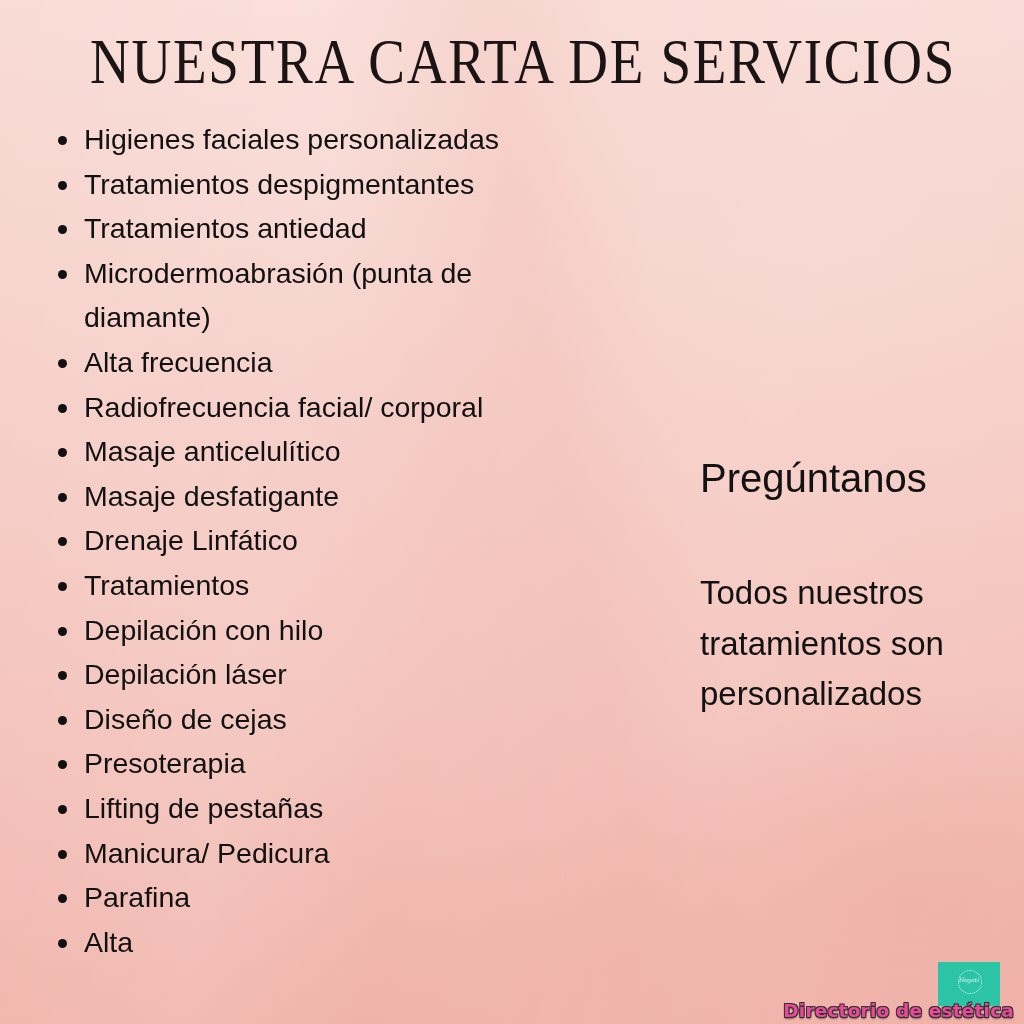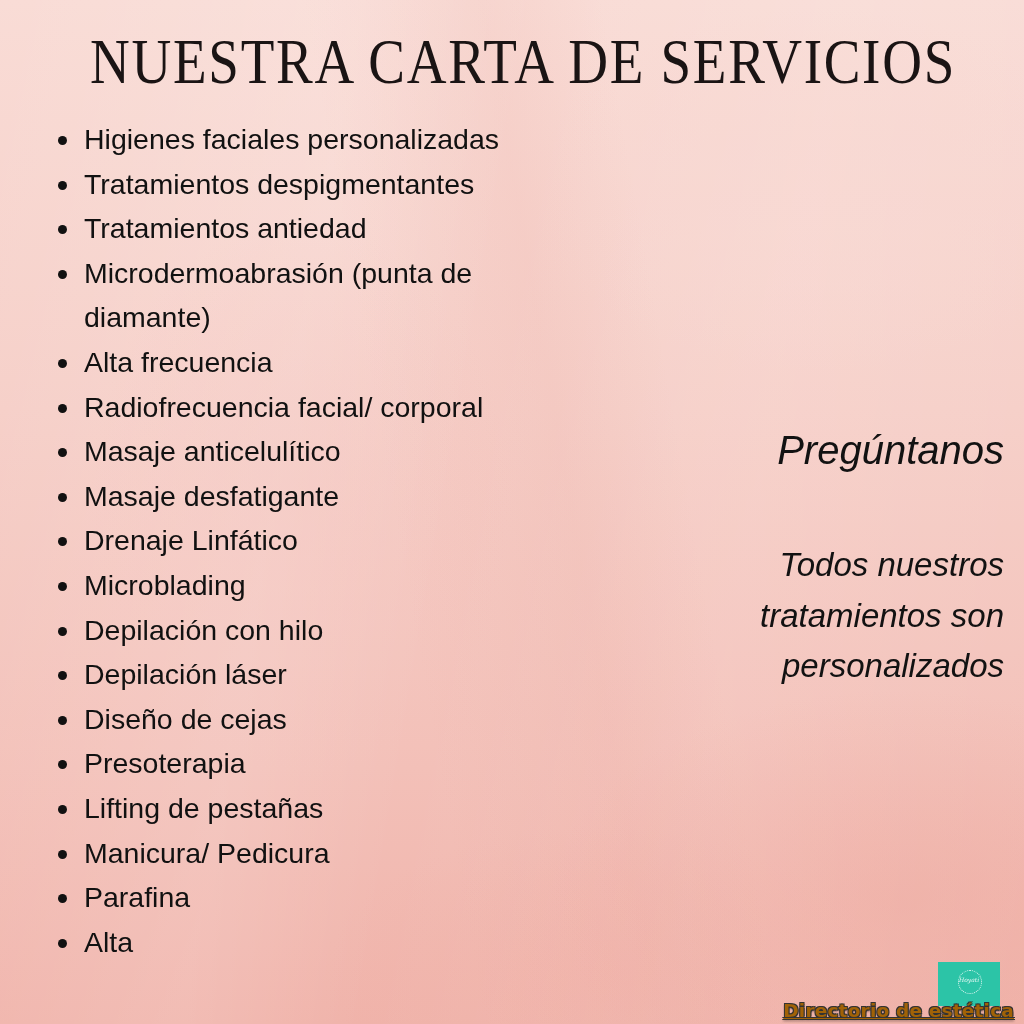--- a/index.html
+++ b/index.html
@@ -70,23 +70,23 @@
       background: #111;
     }
     .services li.wrap {
       white-space: normal;
       width: 460px;
     }
     .aside {
       position: absolute;
       left: 700px;
       width: 304px;
-      text-align: right;
-      font-style: italic;
+      text-align: left;
       color: #121212;
+      margin-top: 28px;
     }
     .ask {
       top: 424px;
       font-size: 40px;
       line-height: 52px;
     }
     .note {
       top: 540px;
       font-size: 33px;
       line-height: 50.5px;
@@ -120,43 +120,42 @@
       color: rgba(255,255,255,0.9);
     }
     .watermark {
       position: absolute;
       right: 10px;
       bottom: 3px;
       font-family: "DejaVu Sans", sans-serif;
       font-weight: bold;
       font-size: 18.5px;
       letter-spacing: 0.2px;
-      color: #a16207;
+      color: #ec4899;
       text-shadow: 1px 1px 0 #333, -1px 1px 0 #333, 1px -1px 0 #333, -1px -1px 0 #333, 0 2px 2px rgba(0,0,0,0.5);
-      text-decoration: underline;
     }
   </style>
 </head>
 <body>
 
 <div class="texture"></div>
 
 <h1 class="title">NUESTRA CARTA DE SERVICIOS</h1>
 
 <ul class="services">
   <li><span class="bullet"></span><span>Higienes faciales personalizadas</span></li>
   <li><span class="bullet"></span><span>Tratamientos despigmentantes</span></li>
   <li><span class="bullet"></span><span>Tratamientos antiedad</span></li>
   <li class="wrap"><span class="bullet"></span><span>Microdermoabrasión (punta de diamante)</span></li>
   <li><span class="bullet"></span><span>Alta frecuencia</span></li>
   <li><span class="bullet"></span><span>Radiofrecuencia facial/ corporal</span></li>
   <li><span class="bullet"></span><span>Masaje anticelulítico</span></li>
   <li><span class="bullet"></span><span>Masaje desfatigante</span></li>
   <li><span class="bullet"></span><span>Drenaje Linfático</span></li>
-  <li><span class="bullet"></span><span>Microblading</span></li>
+  <li><span class="bullet"></span><span>Tratamientos</span></li>
   <li><span class="bullet"></span><span>Depilación con hilo</span></li>
   <li><span class="bullet"></span><span>Depilación láser</span></li>
   <li><span class="bullet"></span><span>Diseño de cejas</span></li>
   <li><span class="bullet"></span><span>Presoterapia</span></li>
   <li><span class="bullet"></span><span>Lifting de pestañas</span></li>
   <li><span class="bullet"></span><span>Manicura/ Pedicura</span></li>
   <li><span class="bullet"></span><span>Parafina</span></li>
   <li><span class="bullet"></span><span>Alta</span></li>
 </ul>
 

